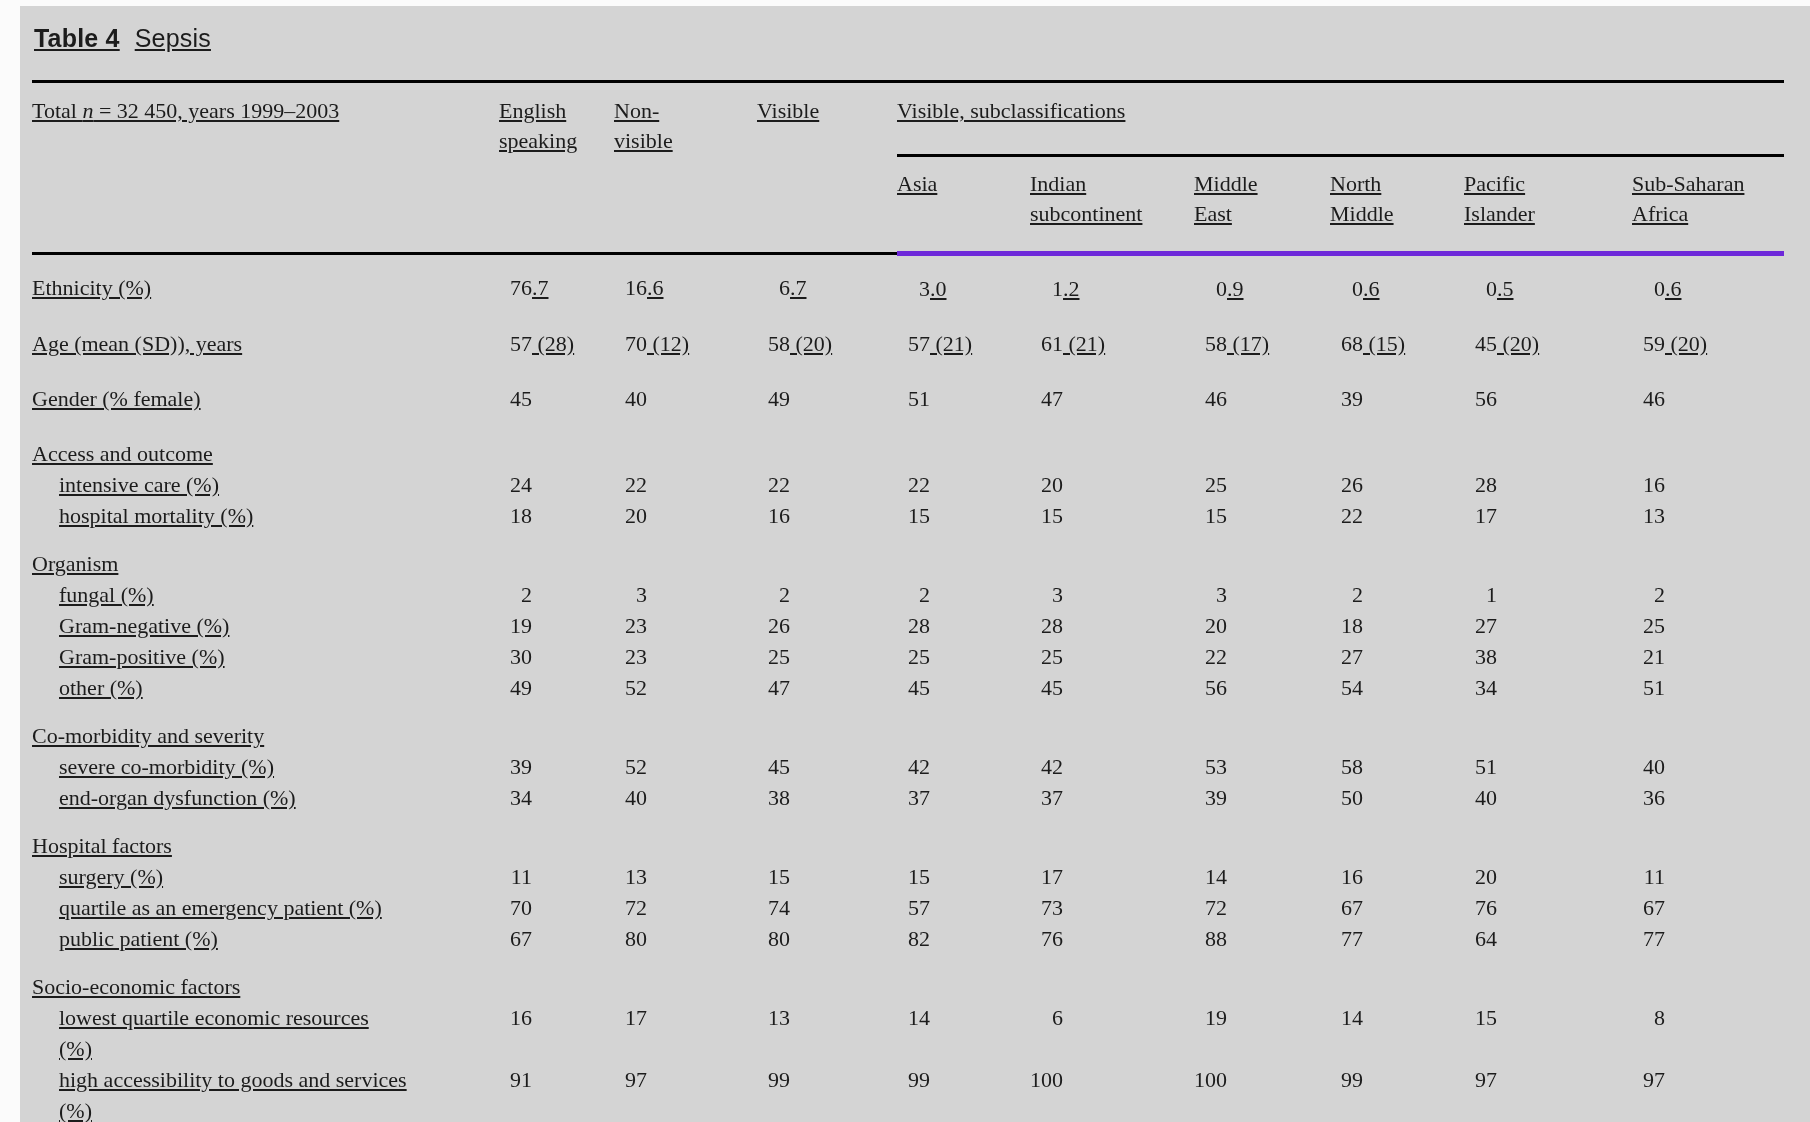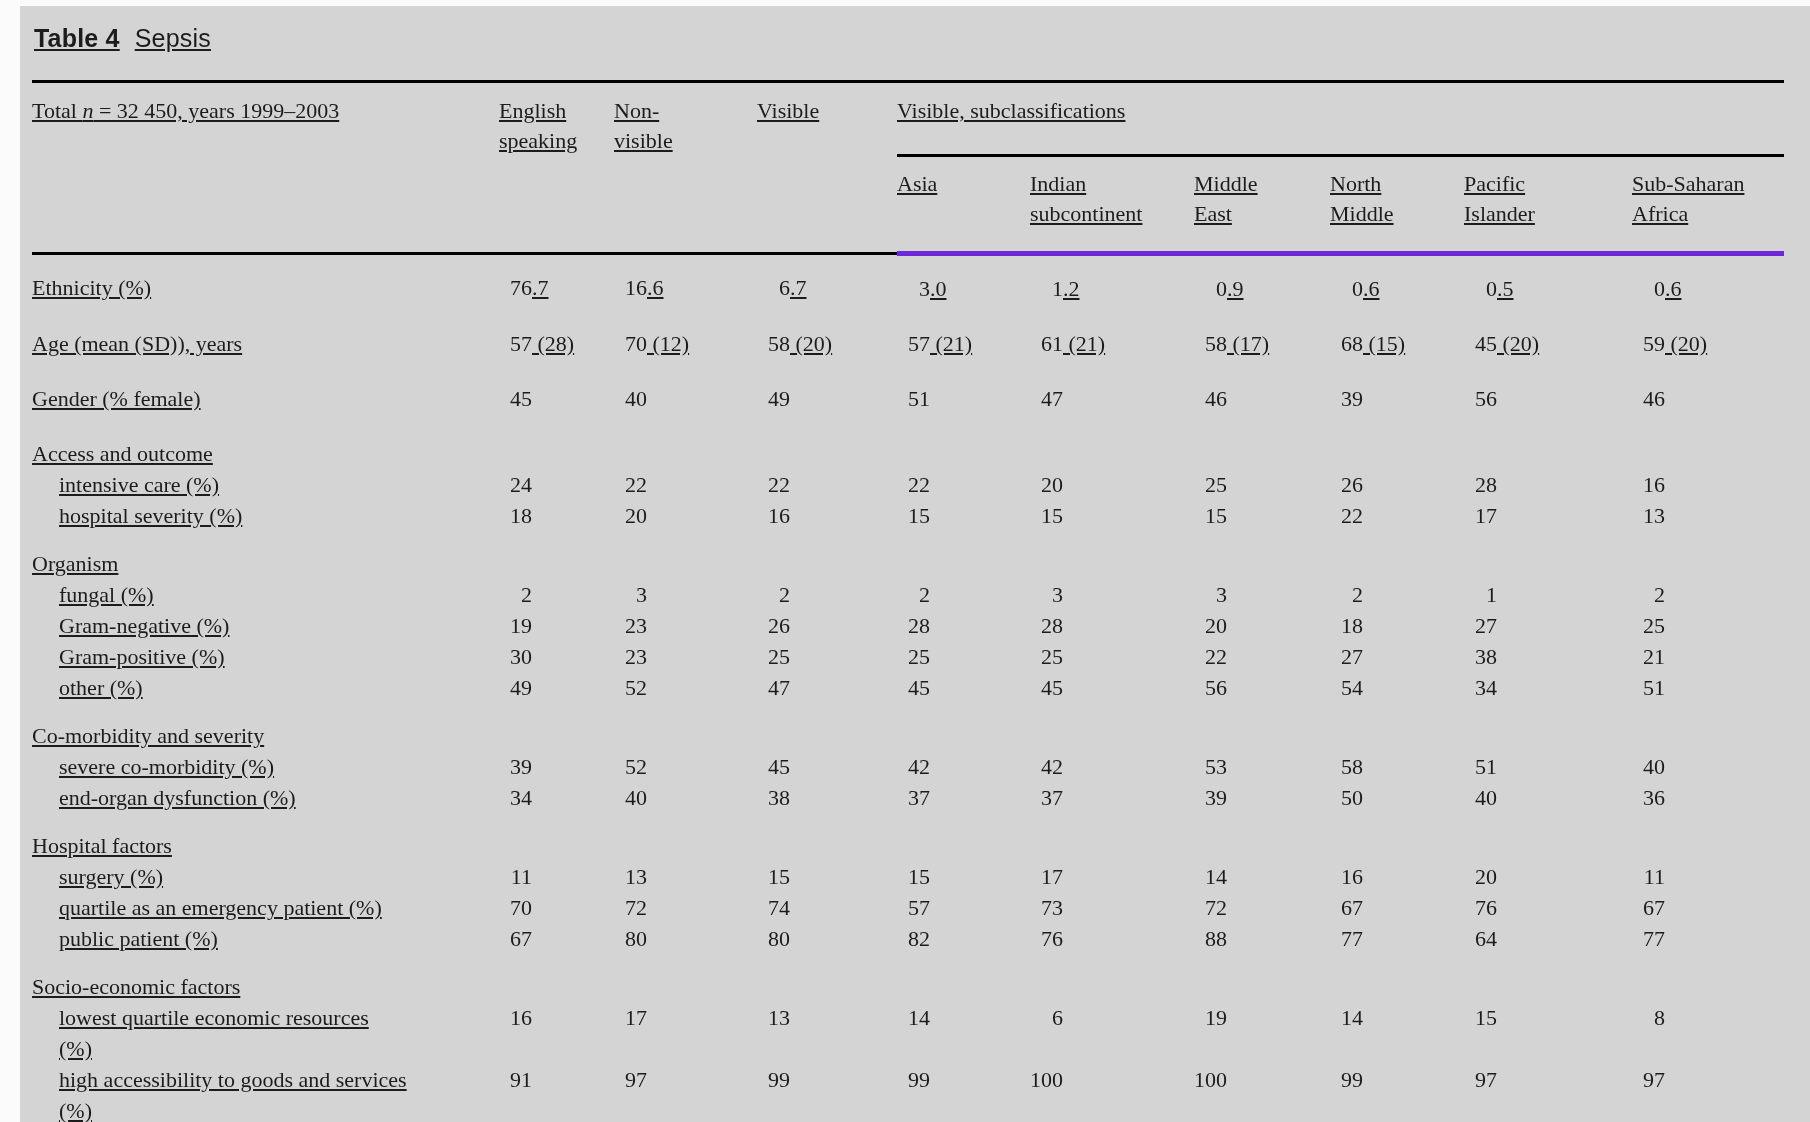--- a/index.html
+++ b/index.html
@@ -160,21 +160,21 @@
             <td class="num"><span class="i">22</span><span class="r"></span></td>
             <td class="num"><span class="i">22</span><span class="r"></span></td>
             <td class="num"><span class="i">22</span><span class="r"></span></td>
             <td class="num"><span class="i">20</span><span class="r"></span></td>
             <td class="num"><span class="i">25</span><span class="r"></span></td>
             <td class="num"><span class="i">26</span><span class="r"></span></td>
             <td class="num"><span class="i">28</span><span class="r"></span></td>
             <td class="num"><span class="i">16</span><span class="r"></span></td>
           </tr>
           <tr>
-            <td class="row-label indent">hospital severity (%)</td>
+            <td class="row-label indent">hospital mortality (%)</td>
             <td class="num"><span class="i">18</span><span class="r"></span></td>
             <td class="num"><span class="i">20</span><span class="r"></span></td>
             <td class="num"><span class="i">16</span><span class="r"></span></td>
             <td class="num"><span class="i">15</span><span class="r"></span></td>
             <td class="num"><span class="i">15</span><span class="r"></span></td>
             <td class="num"><span class="i">15</span><span class="r"></span></td>
             <td class="num"><span class="i">22</span><span class="r"></span></td>
             <td class="num"><span class="i">17</span><span class="r"></span></td>
             <td class="num"><span class="i">13</span><span class="r"></span></td>
           </tr>

